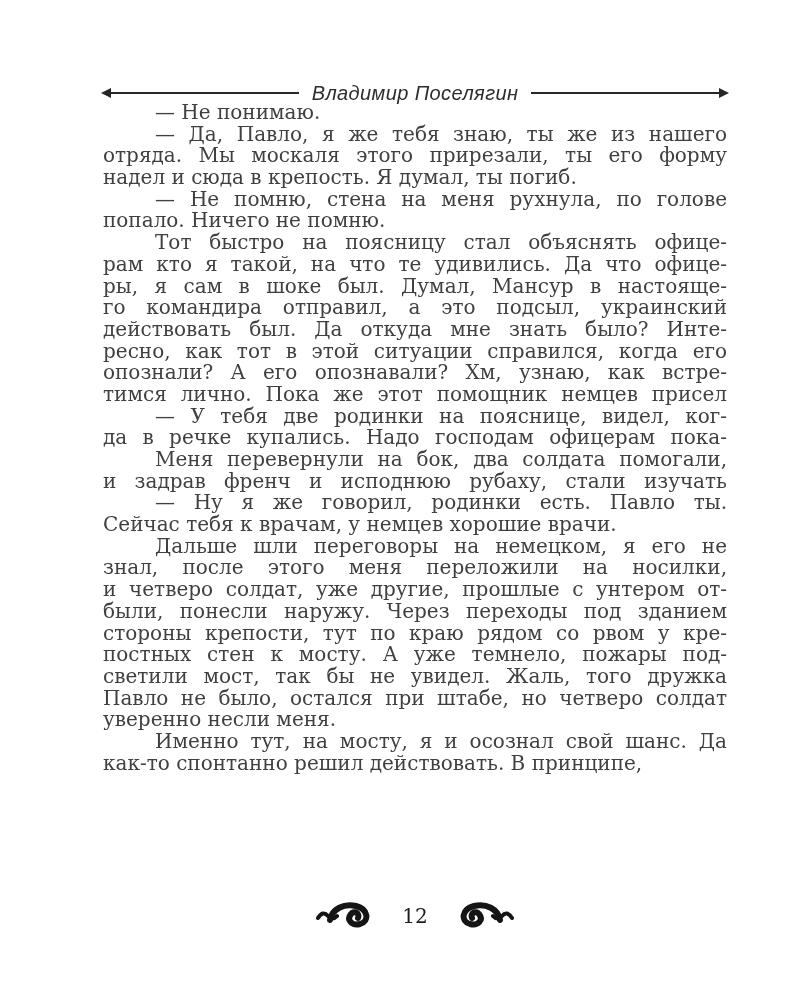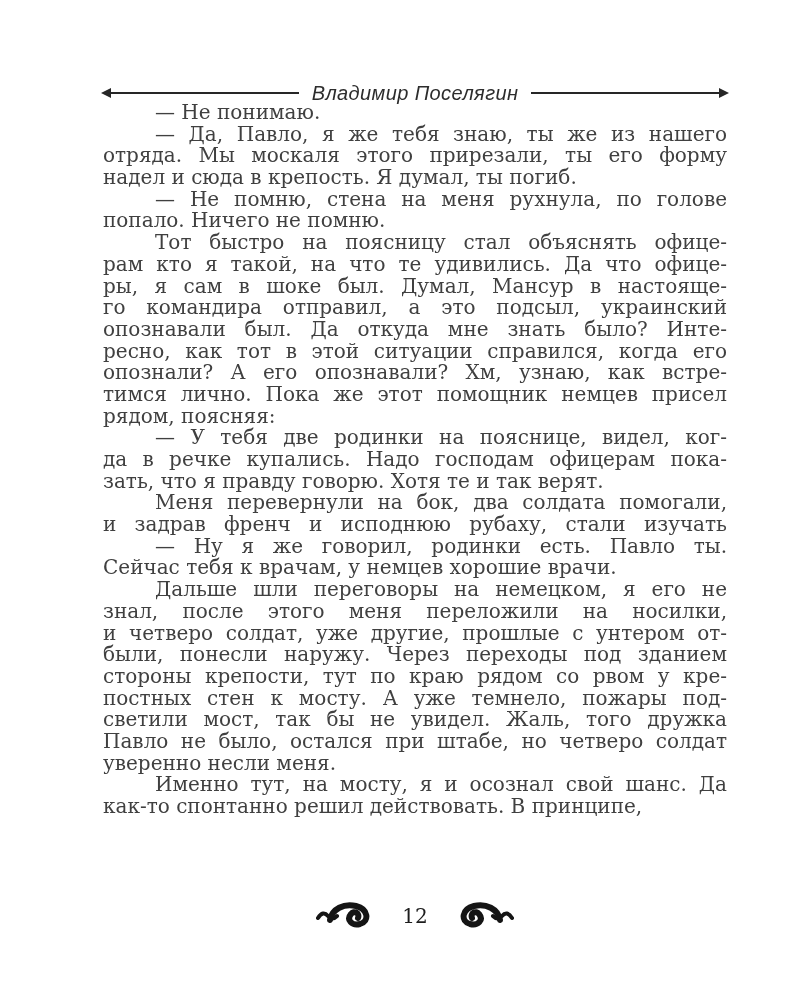--- a/index.html
+++ b/index.html
@@ -59,28 +59,26 @@
       <div class="line first lastline">— Не понимаю.</div>
       <div class="line first">— Да, Павло, я же тебя знаю, ты же из нашего</div>
       <div class="line">отряда. Мы москаля этого прирезали, ты его форму</div>
       <div class="line lastline">надел и сюда в крепость. Я думал, ты погиб.</div>
       <div class="line first">— Не помню, стена на меня рухнула, по голове</div>
       <div class="line lastline">попало. Ничего не помню.</div>
       <div class="line first">Тот быстро на поясницу стал объяснять офице-</div>
       <div class="line">рам кто я такой, на что те удивились. Да что офице-</div>
       <div class="line">ры, я сам в шоке был. Думал, Мансур в настояще-</div>
       <div class="line">го командира отправил, а это подсыл, украинский</div>
-      <div class="line">опознавали был. Да откуда мне знать было? Инте-</div>
+      <div class="line">действовать был. Да откуда мне знать было? Инте-</div>
       <div class="line">ресно, как тот в этой ситуации справился, когда его</div>
       <div class="line">опознали? А его опознавали? Хм, узнаю, как встре-</div>
       <div class="line">тимся лично. Пока же этот помощник немцев присел</div>
-      <div class="line lastline">рядом, поясняя:</div>
       <div class="line first">— У тебя две родинки на пояснице, видел, ког-</div>
       <div class="line">да в речке купались. Надо господам офицерам пока-</div>
-      <div class="line lastline">зать, что я правду говорю. Хотя те и так верят.</div>
       <div class="line first">Меня перевернули на бок, два солдата помогали,</div>
       <div class="line">и задрав френч и исподнюю рубаху, стали изучать</div>
       <div class="line first">— Ну я же говорил, родинки есть. Павло ты.</div>
       <div class="line lastline">Сейчас тебя к врачам, у немцев хорошие врачи.</div>
       <div class="line first">Дальше шли переговоры на немецком, я его не</div>
       <div class="line">знал, после этого меня переложили на носилки,</div>
       <div class="line">и четверо солдат, уже другие, прошлые с унтером от-</div>
       <div class="line">были, понесли наружу. Через переходы под зданием</div>
       <div class="line">стороны крепости, тут по краю рядом со рвом у кре-</div>
       <div class="line">постных стен к мосту. А уже темнело, пожары под-</div>

